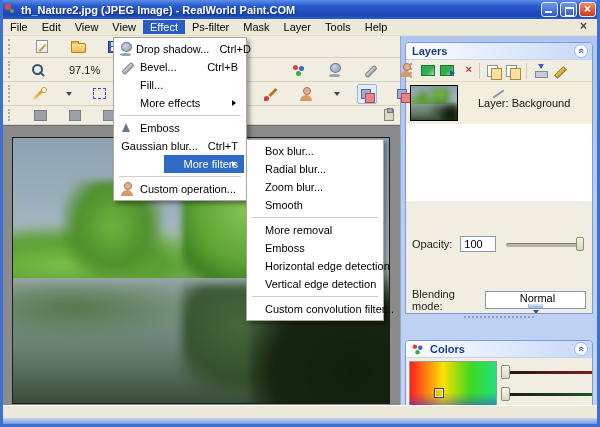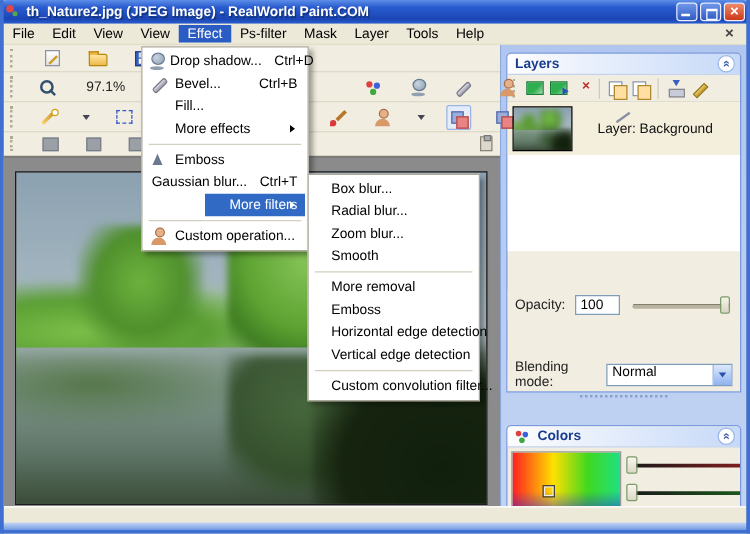--- a/index.html
+++ b/index.html
@@ -108,21 +108,21 @@
   .lrow{height:42px;background:#f4efdc;display:flex;align-items:center;padding:3px 4px;}
   .thumb{width:48px;height:36px;border:1px solid #000;}
   .llabel{font-size:11px;padding-left:20px;color:#111;}
   .oprow,.blrow{display:flex;align-items:center;padding:2px 6px;font-size:11px;background:#f1eee1;margin-top:31px;}
   .oprow{height:24px;} .blrow{height:26px;}
   .plabel{color:#222;}
   .opin{width:36px;height:16px;border:1px solid #7f9db9;font-size:11px;padding:0 3px;margin-left:8px;background:#fff;}
   .sld{flex:1;height:14px;position:relative;margin:0 2px 0 10px;}
   .sld::before{content:"";position:absolute;left:0;right:0;top:6px;height:3px;background:#b8b2a0;border-top:1px solid #847e6c;border-radius:2px;}
   .shandle{position:absolute;right:0;top:0;width:8px;height:14px;background:linear-gradient(#f6f4ea,#d8d4c0);border:1px solid #7a9a6a;border-radius:2px;}
-  .combo{width:106px;height:18px;border:1px solid #7f9db9;background:#fff;display:flex;margin-left:auto;position:relative;}
+  .combo{width:106px;height:18px;border:1px solid #7f9db9;background:#fff;display:flex;align-items:center;margin-left:auto;position:relative;flex-direction:column;}
   .cval{font-size:11px;padding-left:4px;flex:1;}
   .cdd{width:15px;height:16px;background:linear-gradient(#dcе9fb,#8fb2ef);background:linear-gradient(#dce9fb,#8fb2ef);border-left:1px solid #9ab4e4;position:relative;}
   .cdd::after{content:"";position:absolute;left:4px;top:6px;border:3px solid transparent;border-top:4px solid #2a50a8;}
   .pgrip{height:8px;margin:2px auto 0;width:70px;border-top:2px dotted #8aa0c8;}
   .colors{margin-top:16px;height:127px;}
   .cbody{display:flex;padding:3px;gap:4px;}
   .cleft{width:90px;}
   .rainbow{width:88px;height:58px;border:1px solid #999;position:relative;
     background:linear-gradient(to bottom,rgba(40,40,255,0) 55%,rgba(40,40,230,.85) 100%),
                linear-gradient(to right,#ff2020,#ffe000 38%,#40d820 70%,#20e080 100%);}

